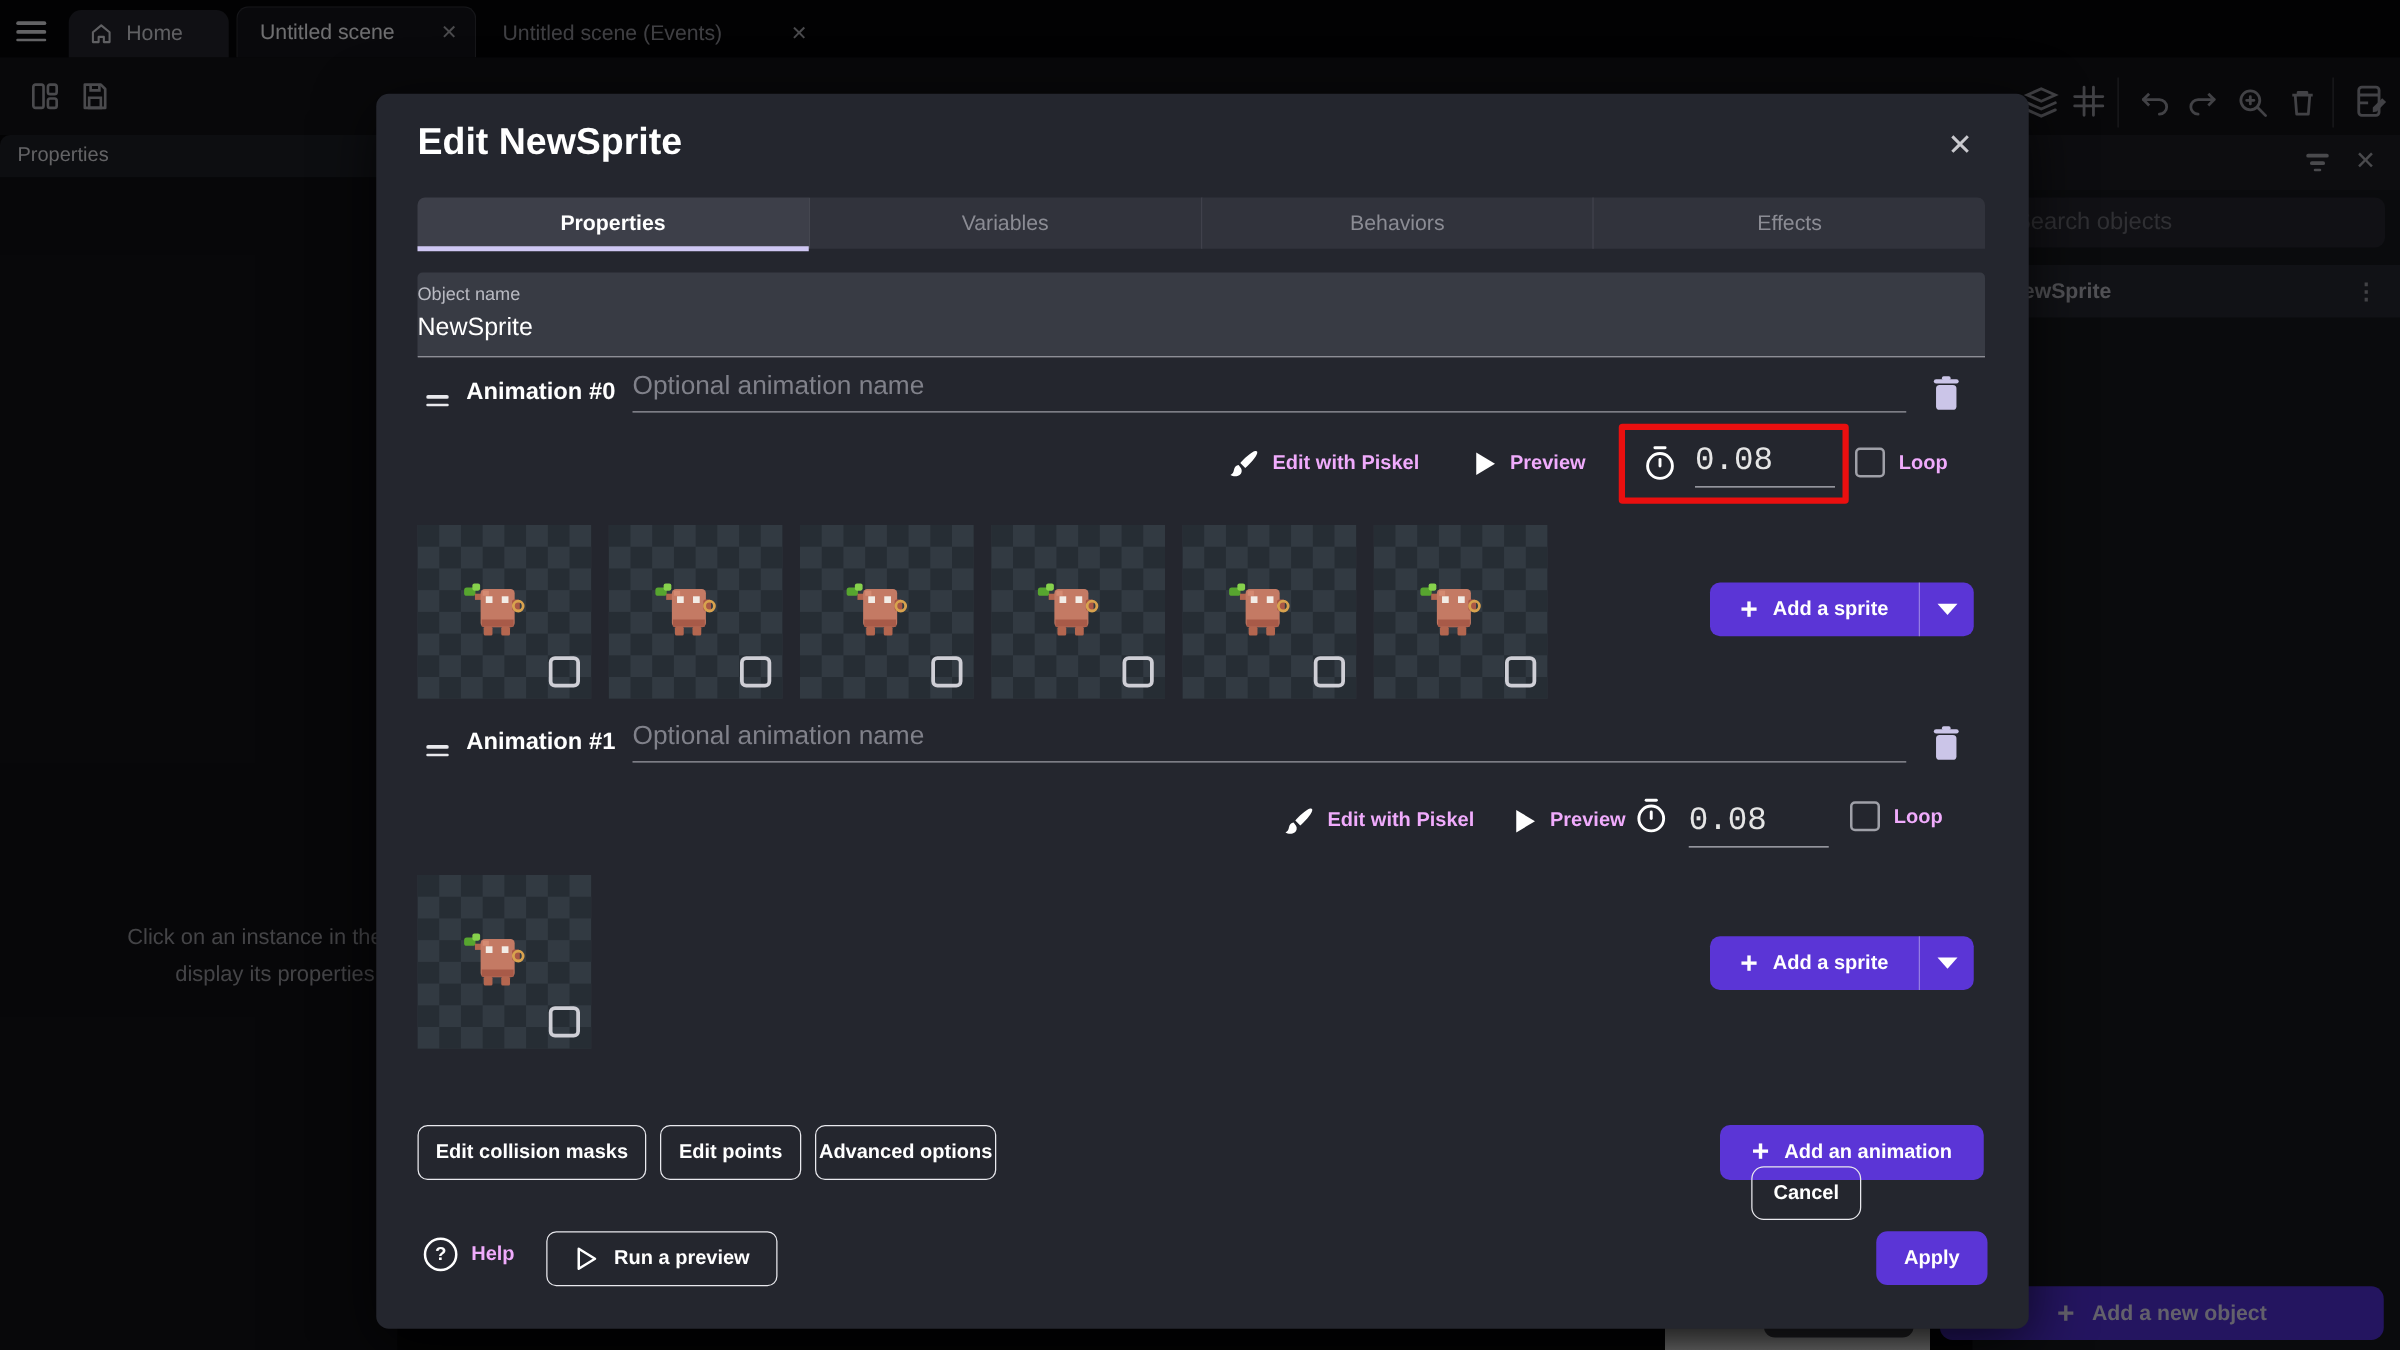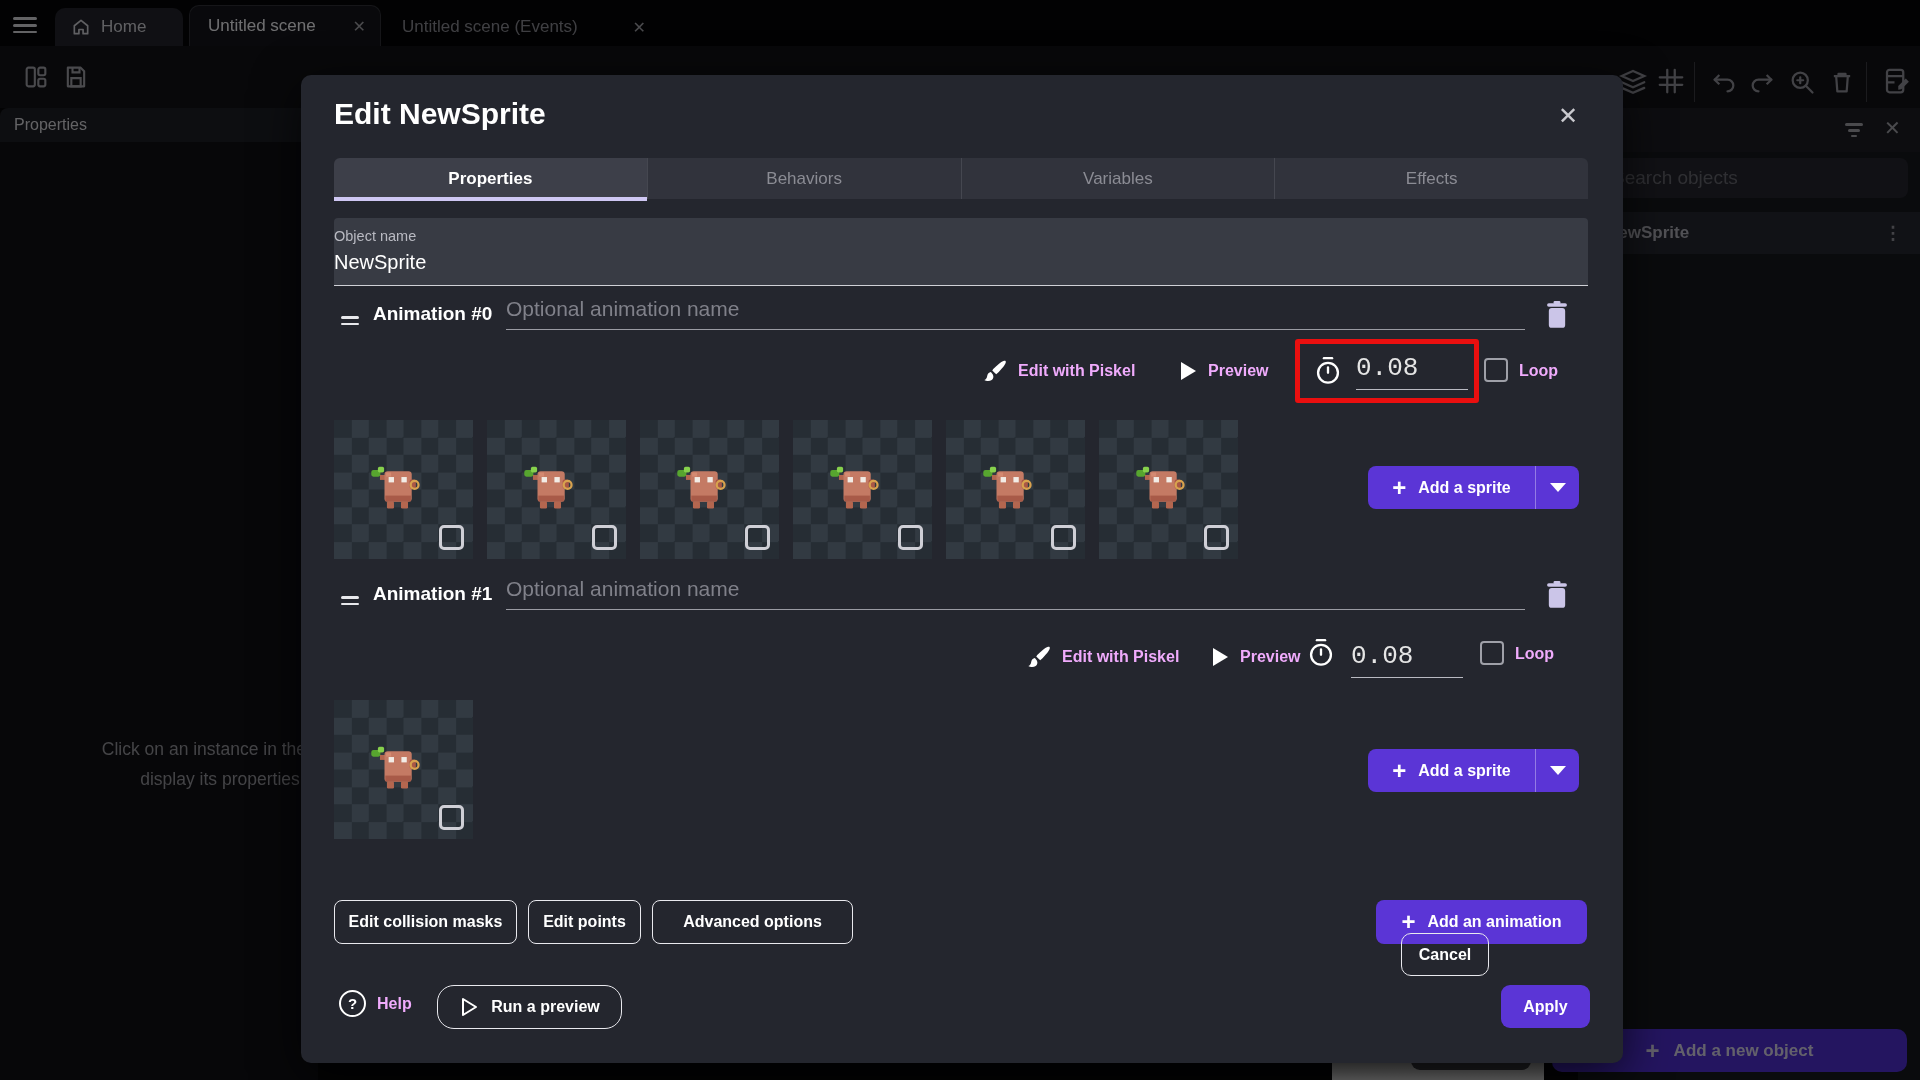--- a/index.html
+++ b/index.html
@@ -180,22 +180,22 @@
   </div>
 
   <div id="overlay" class="abs"></div>
 
   <div id="dialog" class="abs">
     <div id="dlg-title" class="abs">Edit NewSprite</div>
     <div id="dlg-close" class="abs">✕</div>
 
     <div id="dlg-tabs" class="abs">
       <div class="dlg-tab active">Properties</div>
+      <div class="dlg-tab">Variables</div>
       <div class="dlg-tab">Behaviors</div>
-      <div class="dlg-tab">Variables</div>
       <div class="dlg-tab">Effects</div>
     </div>
 
     <div id="objname" class="abs">
       <div class="lbl">Object name</div>
       <div class="val">NewSprite</div>
     </div>
 
     <div class="abs drag-handle" style="left:40px;top:237px;">
         <span></span>
@@ -413,31 +413,31 @@
         <span class="plus">+</span>
         <span>Add a sprite</span>
       </div>
       <div class="split-arrow">
           <div class="caret"></div>
         </div>
     </div>
 
     <div class="abs btn-outline" style="left:33px;top:825px;width:183px;height:44px;">Edit collision masks</div>
     <div class="abs btn-outline" style="left:227px;top:825px;width:113px;height:44px;">Edit points</div>
-    <div class="abs btn-outline" style="left:351px;top:825px;width:201px;height:44px;">Advanced options</div>
+    <div class="abs btn-outline" style="left:351px;top:825px;width:145px;height:44px;">Advanced options</div>
     <div class="abs btn-purple" style="left:1075px;top:825px;width:211px;height:44px;justify-content:center;gap:12px;font-size:16px;font-weight:bold;">
       <span class="plus">+</span>
       <span>Add an animation</span>
     </div>
 
     <div class="abs row" style="left:38px;top:915px;gap:11px;">
       <div class="help-circle">?</div>
       <span class="icon-btn-label">Help</span>
     </div>
-    <div class="abs btn-outline" style="left:136px;top:910px;width:185px;height:44px;border-radius:17px;">
+    <div class="abs btn-outline" style="left:136px;top:910px;width:185px;height:44px;">
       <svg width="20" height="22" viewBox="0 0 20 22" fill="none" stroke="#fff" stroke-width="2" stroke-linejoin="round">
           <path d="M4 3l13 8-13 8z"></path>
         </svg>
       <span>Run a preview</span>
     </div>
     <div class="abs btn-outline" style="left:1100px;top:858px;width:88px;height:43px;border-radius:10px;">Cancel</div>
     <div class="abs btn-purple" style="left:1200px;top:910px;width:89px;height:43px;justify-content:center;font-size:16px;font-weight:bold;border-radius:9px;">Apply</div>
   </div>
 
 </div>

